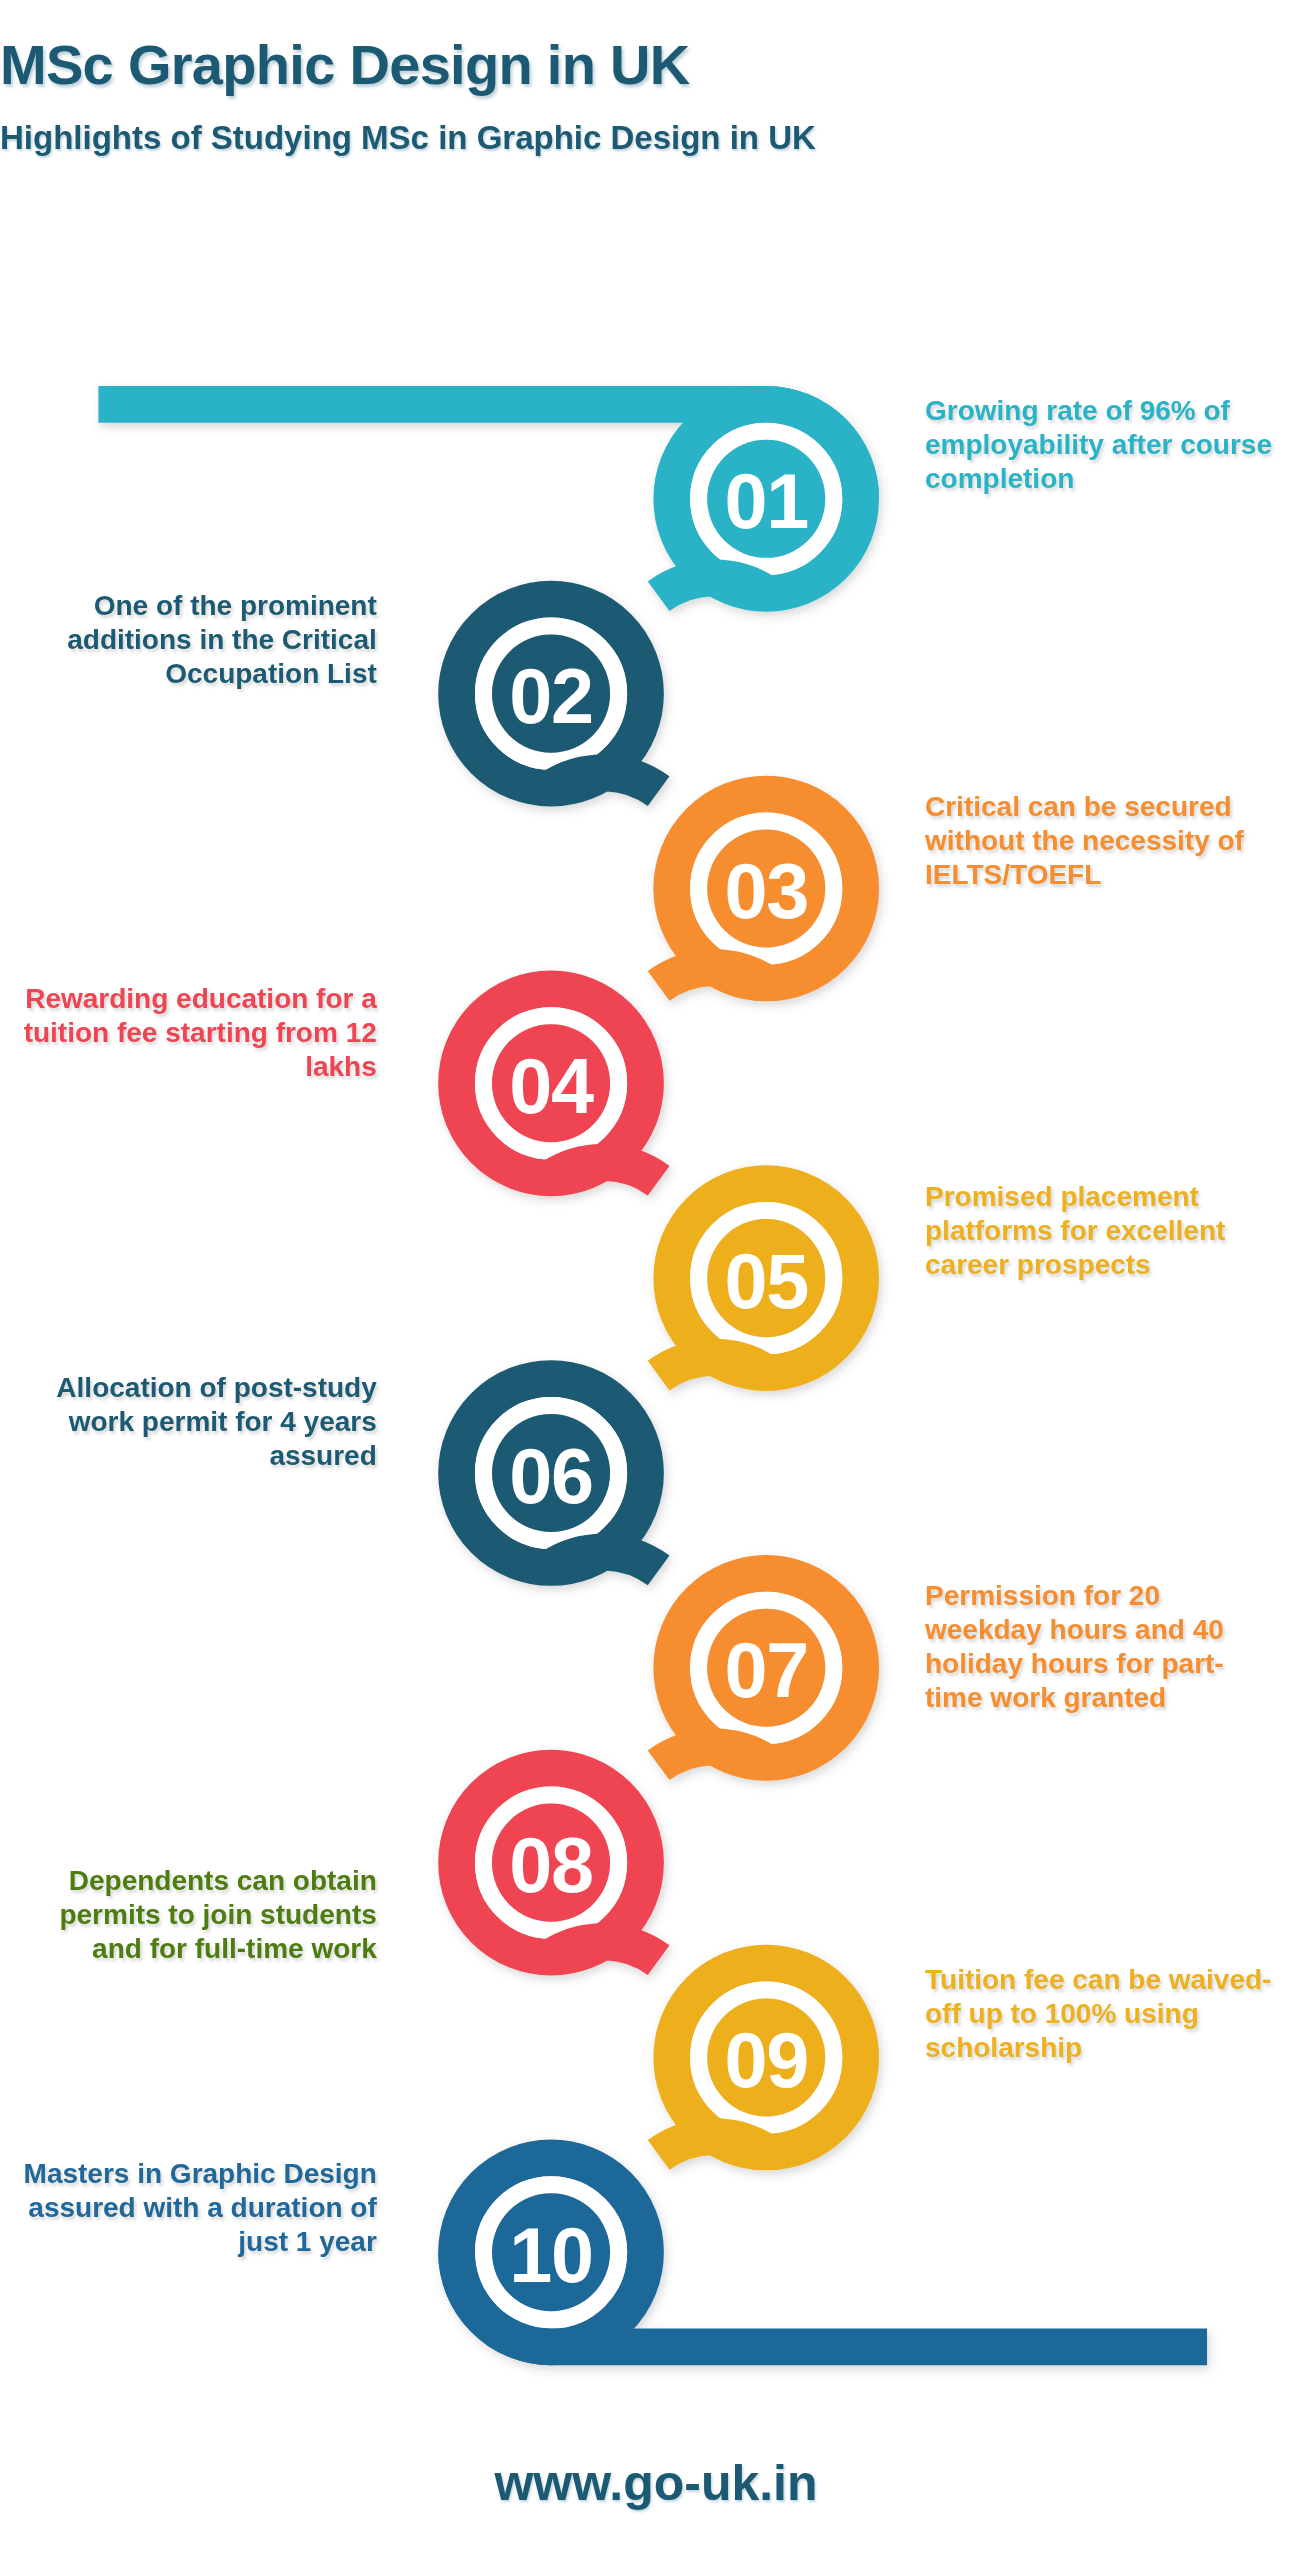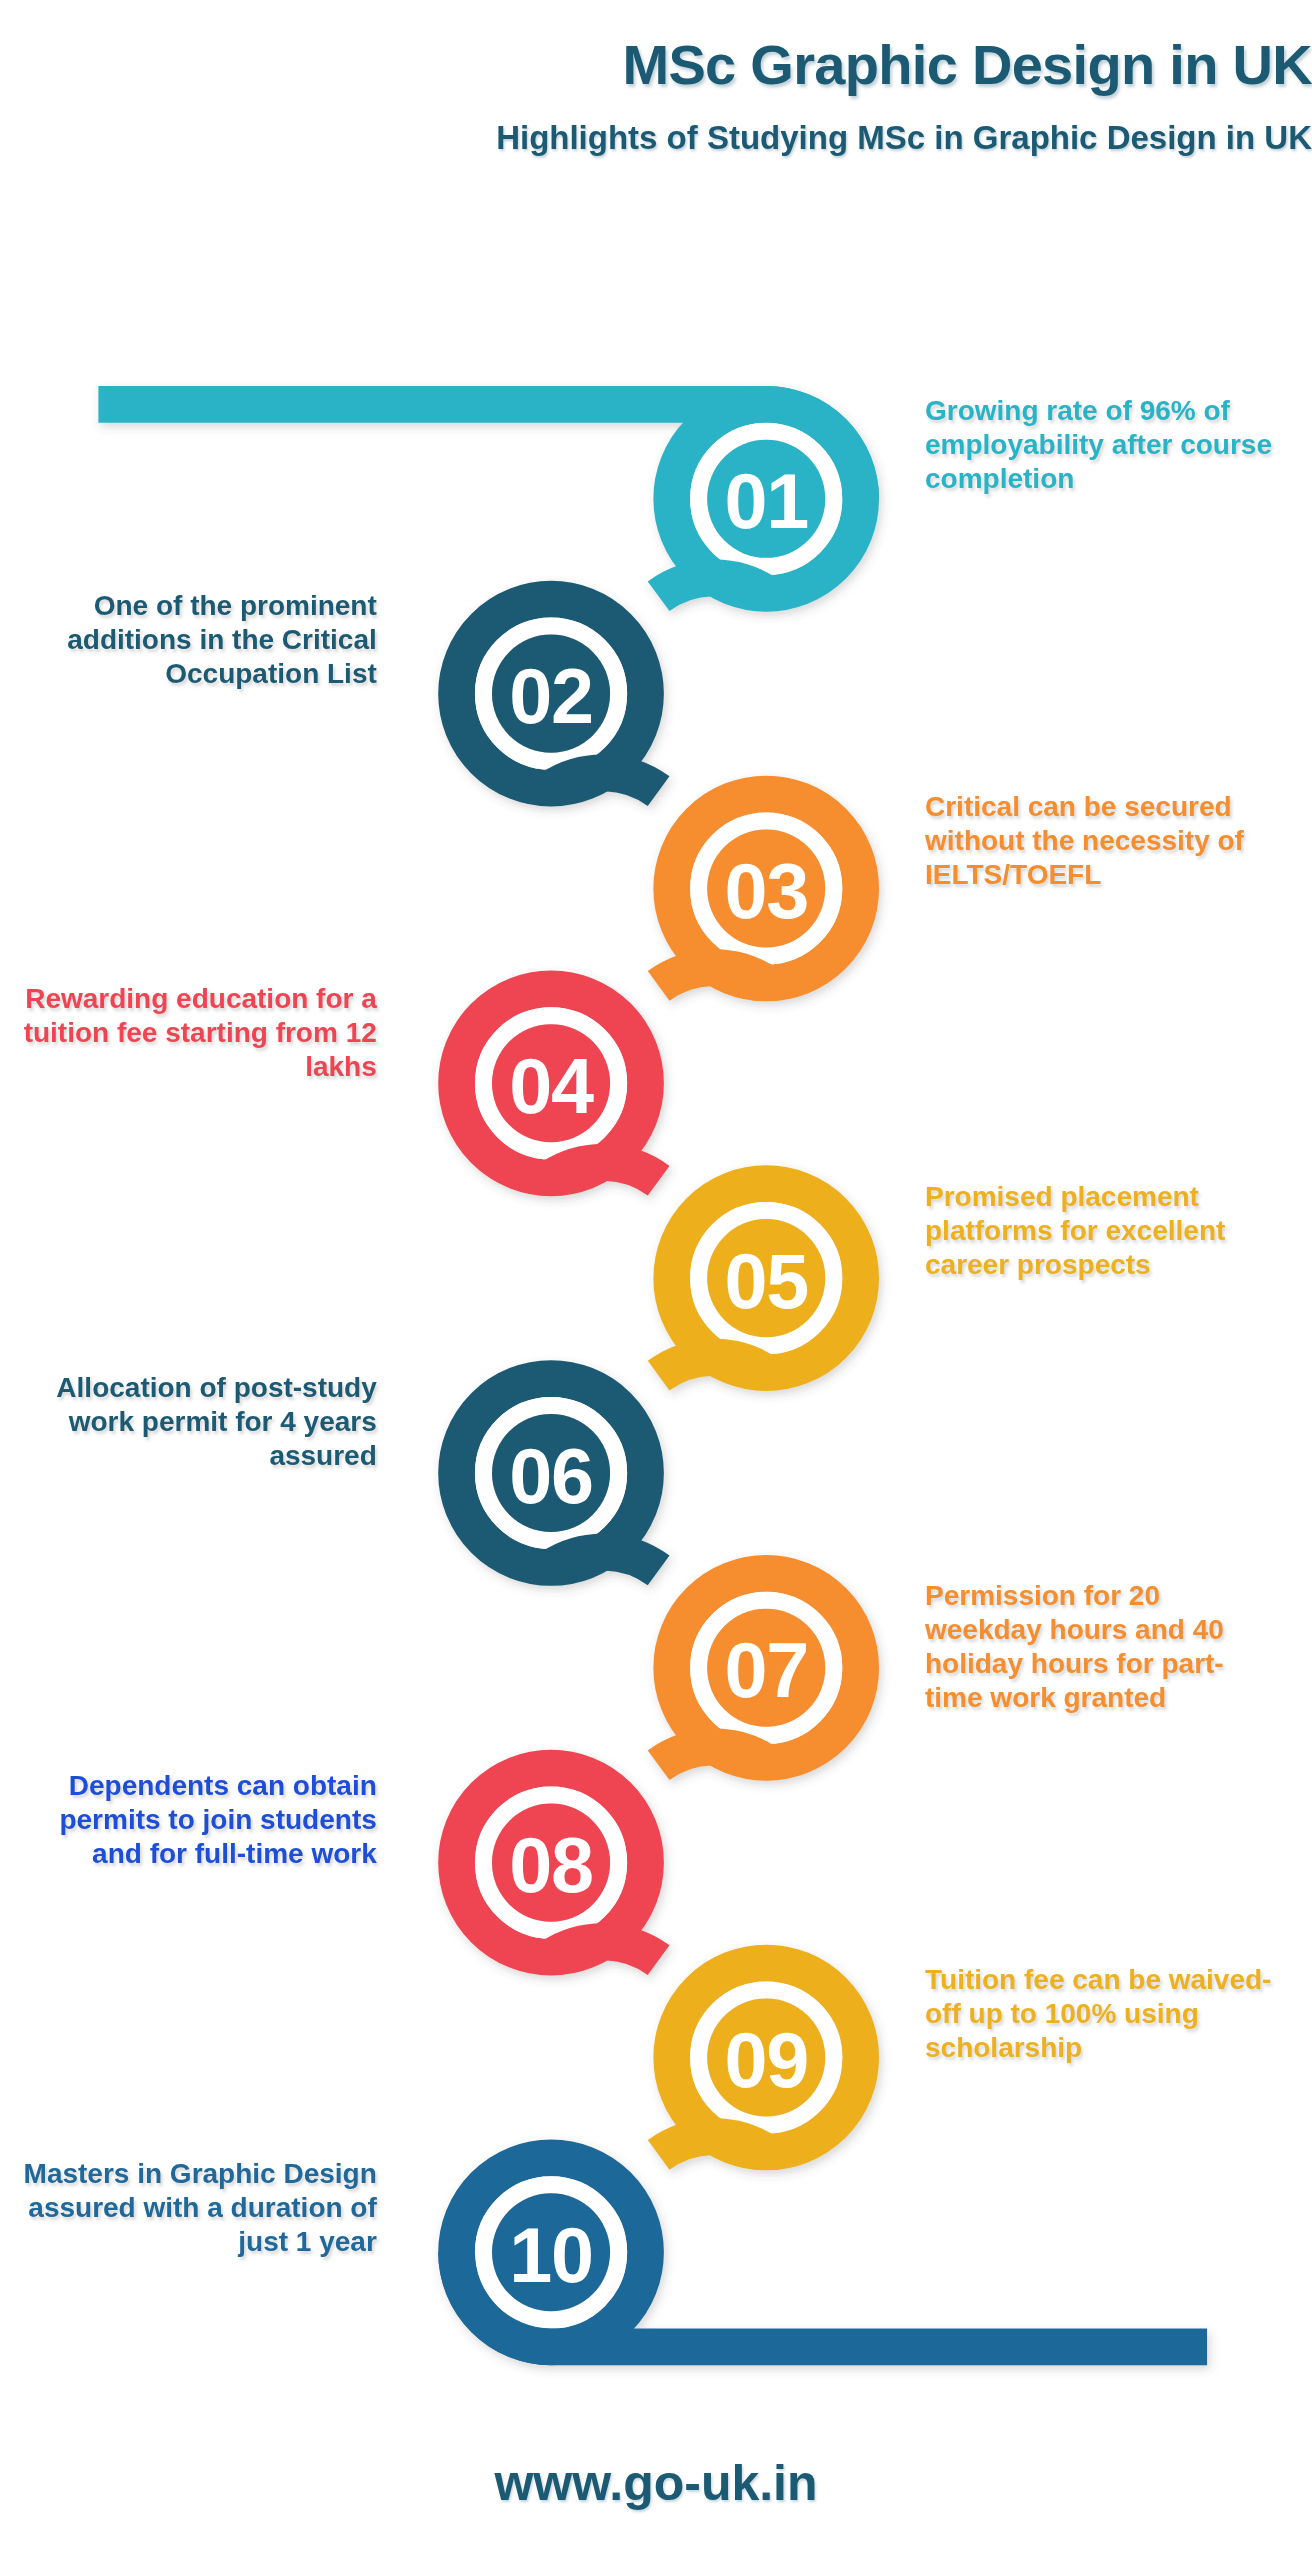--- a/index.html
+++ b/index.html
@@ -17,21 +17,21 @@
     background: #ffffff;
     overflow: hidden;
   }
 
   
   .header {
     position: absolute;
     left: 0;
     top: 0;
     width: 1312px;
-    text-align: right;
+    text-align: left;
   }
   .main-title {
     margin: 0;
     padding-top: 31.5px;
     font-size: 56px;
     font-weight: bold;
     letter-spacing: -0.7px;
     color: #1C5A73;
     text-shadow: 2px 2.6px 3.3px rgba(28,90,115,0.28);
     font-family: "Liberation Sans", sans-serif;
@@ -190,21 +190,21 @@
   </svg>
 
   <div id="captions">
       <div class="caption right" style="color: rgb(41, 179, 198); text-shadow: rgba(120, 120, 120, 0.3) 2px 2.6px 3.3px; left: 925px; width: 354px; top: 394px;">Growing rate of 96% of employability after course completion</div>
       <div class="caption left" style="color: rgb(28, 90, 115); text-shadow: rgba(120, 120, 120, 0.3) 2px 2.6px 3.3px; left: 9.8px; width: 367px; top: 589px;">One of the prominent additions in the Critical Occupation List</div>
       <div class="caption right" style="color: rgb(246, 141, 46); text-shadow: rgba(120, 120, 120, 0.3) 2px 2.6px 3.3px; left: 925px; width: 354px; top: 790px;">Critical can be secured without the necessity of IELTS/TOEFL</div>
       <div class="caption left" style="color: rgb(239, 68, 82); text-shadow: rgba(120, 120, 120, 0.3) 2px 2.6px 3.3px; left: 9.8px; width: 367px; top: 982px;">Rewarding education for a tuition fee starting from 12 lakhs</div>
       <div class="caption right" style="color: rgb(237, 176, 31); text-shadow: rgba(120, 120, 120, 0.3) 2px 2.6px 3.3px; left: 925px; width: 354px; top: 1180px;">Promised placement platforms for excellent career prospects</div>
       <div class="caption left" style="color: rgb(28, 90, 115); text-shadow: rgba(120, 120, 120, 0.3) 2px 2.6px 3.3px; left: 9.8px; width: 367px; top: 1371px;">Allocation of post-study work permit for 4 years assured</div>
       <div class="caption right" style="color: rgb(246, 141, 46); text-shadow: rgba(120, 120, 120, 0.3) 2px 2.6px 3.3px; left: 925px; width: 354px; top: 1579px;">Permission for 20 weekday hours and 40 holiday hours for part-time work granted</div>
-      <div class="caption left" style="color: #1d4ed8; text-shadow: rgba(120, 120, 120, 0.3) 2px 2.6px 3.3px; left: 9.8px; width: 367px; top: 1769px;">Dependents can obtain permits to join students and for full-time work</div>
+      <div class="caption left" style="color: #4d7c0f; text-shadow: rgba(120, 120, 120, 0.3) 2px 2.6px 3.3px; left: 9.8px; width: 367px; top: 1864px;">Dependents can obtain permits to join students and for full-time work</div>
       <div class="caption right" style="color: rgb(237, 176, 31); text-shadow: rgba(120, 120, 120, 0.3) 2px 2.6px 3.3px; left: 925px; width: 354px; top: 1963px;">Tuition fee can be waived-off up to 100% using scholarship</div>
       <div class="caption left" style="color: rgb(31, 104, 153); text-shadow: rgba(120, 120, 120, 0.3) 2px 2.6px 3.3px; left: 9.8px; width: 367px; top: 2157px;">Masters in Graphic Design assured with a duration of just 1 year</div>
     </div>
 
   <div class="footer">
     <span class="footer-url">www.go-uk.in</span>
   </div>
 
 </div>
 

